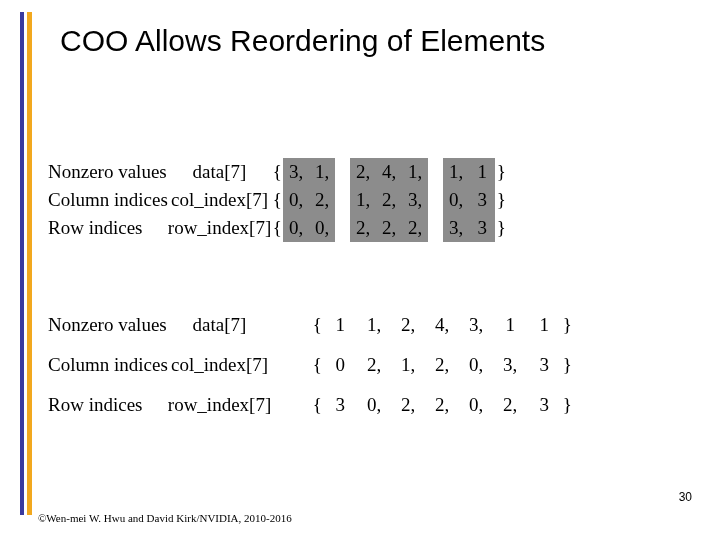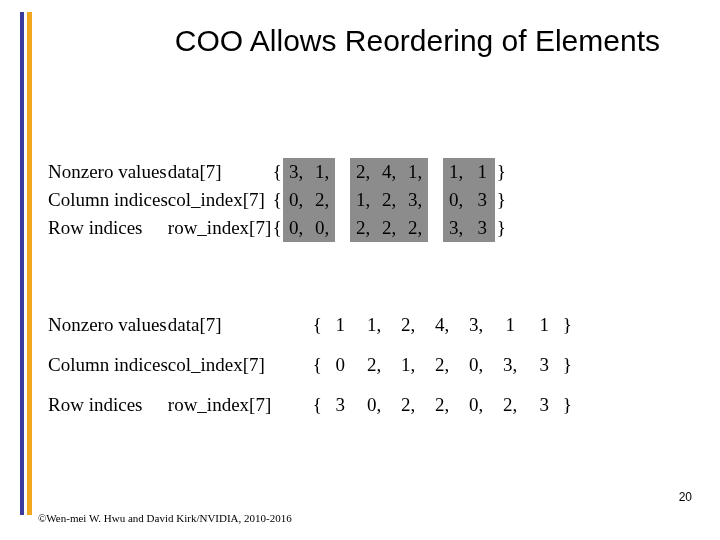--- a/index.html
+++ b/index.html
@@ -32,21 +32,21 @@
     left: 27px; top: 12px;
     width: 5px; height: 503px;
     background: #f2a81e;
   }
 
   
   .slide-title {
     position: absolute;
     left: 60px; top: 22px;
     width: 600px;
-    text-align: right;
+    text-align: left;
     font-family: "Liberation Sans", sans-serif;
     font-size: 30px;
     line-height: 38px;
     color: #000000;
     font-weight: normal;
     margin: 0;
   }
 
   
   .coo-table {
@@ -58,21 +58,21 @@
   .coo-table td {
     padding: 0;
     vertical-align: middle;
     white-space: nowrap;
   }
   .lbl-desc {
     padding-right: 7px;
     line-height: 28px;
   }
   .lbl-var {
-    text-align: left;
+    text-align: center;
     padding-right: 6px;
     line-height: 28px;
   }
   .brace {
     text-align: center;
     width: 12px;
     line-height: 28px;
   }
 
   
@@ -230,15 +230,15 @@
     <td class="num">2,</td>
     <td class="num">2,</td>
     <td class="num">0,</td>
     <td class="num">2,</td>
     <td class="num">3</td>
     <td class="brace">}</td>
   </tr>
 </tbody>
   </table>
 
-<div class="page-number">20</div>
+<div class="page-number">30</div>
 <div class="copyright">©Wen-mei W. Hwu and David Kirk/NVIDIA, 2010-2016</div>
 <div class="footer-divider"></div>
 
 </body></html>

